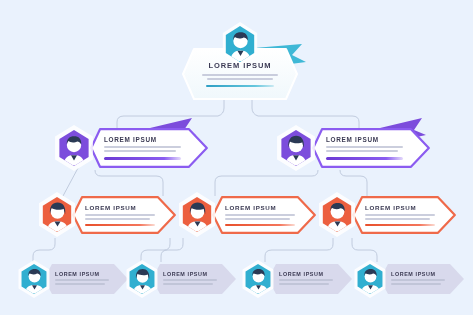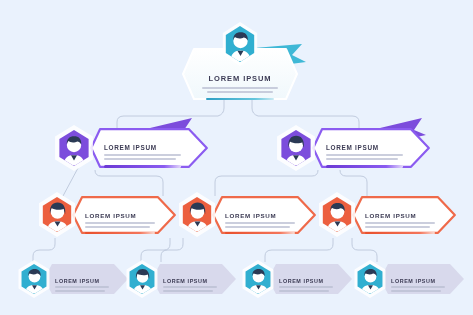--- a/index.html
+++ b/index.html
@@ -20,21 +20,21 @@
   .hexwrap{position:absolute;left:0;top:0;}
   .hex{
     position:absolute;
     clip-path:polygon(50% 0%,93% 25%,93% 75%,50% 100%,7% 75%,7% 25%);
   }
   .hex-ring{background:#ffffff;opacity:.85;}
   .hex-body{overflow:hidden;}
   .avatar{position:absolute;inset:0;}
 
   
-  .panel{position:absolute;display:flex;flex-direction:column;justify-content:flex-end;}
+  .panel{position:absolute;display:flex;flex-direction:column;justify-content:center;}
   .panel-bg{position:absolute;inset:0;}
   .panel-inner{position:relative;z-index:2;}
   .ttl{
     font-weight:bold;letter-spacing:.6px;color:#3b3a53;
     white-space:nowrap;
   }
   .body-lines{position:relative;}
   .bl{background:#b9bed2;border-radius:1px;height:2px;margin-bottom:2px;opacity:.75;}
   .ubar{border-radius:2px;}
 

